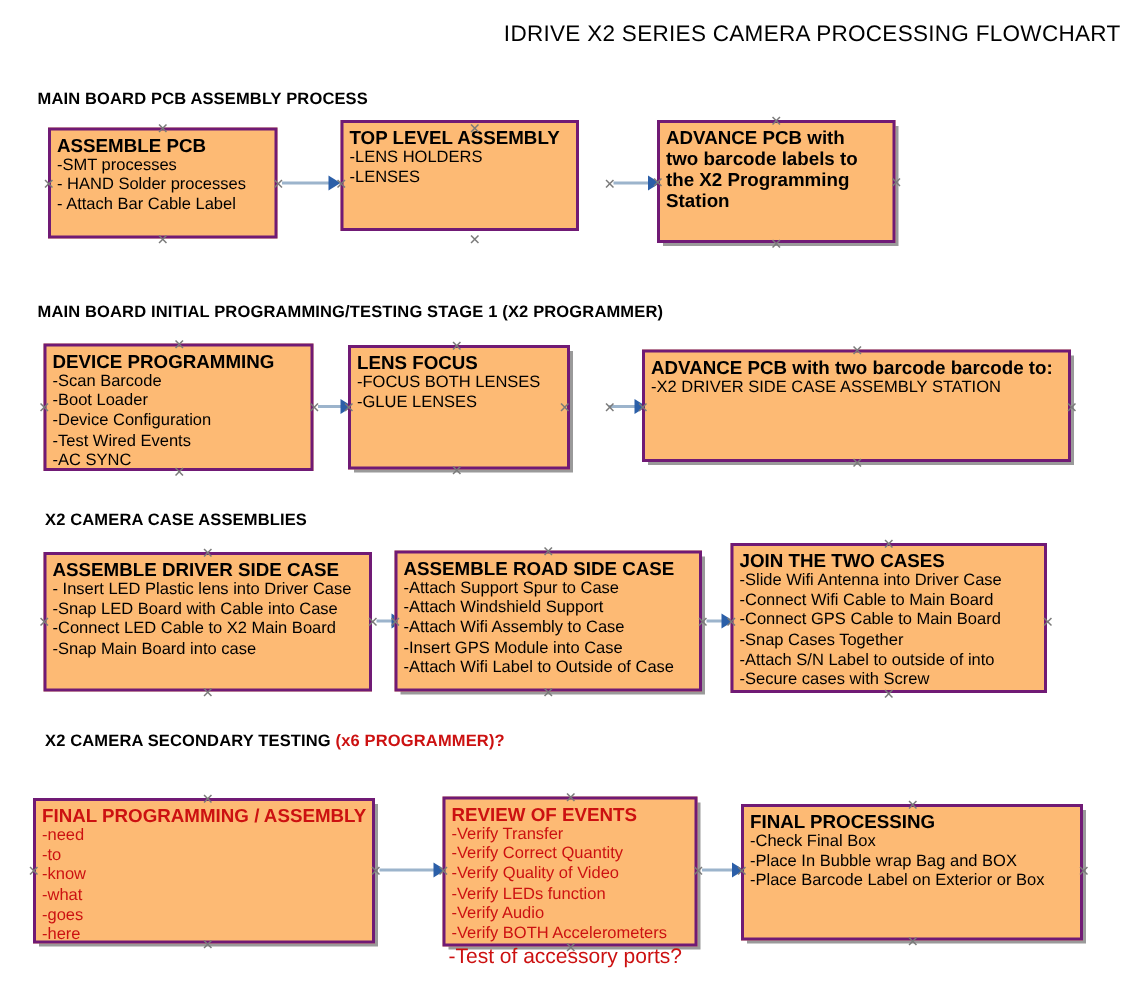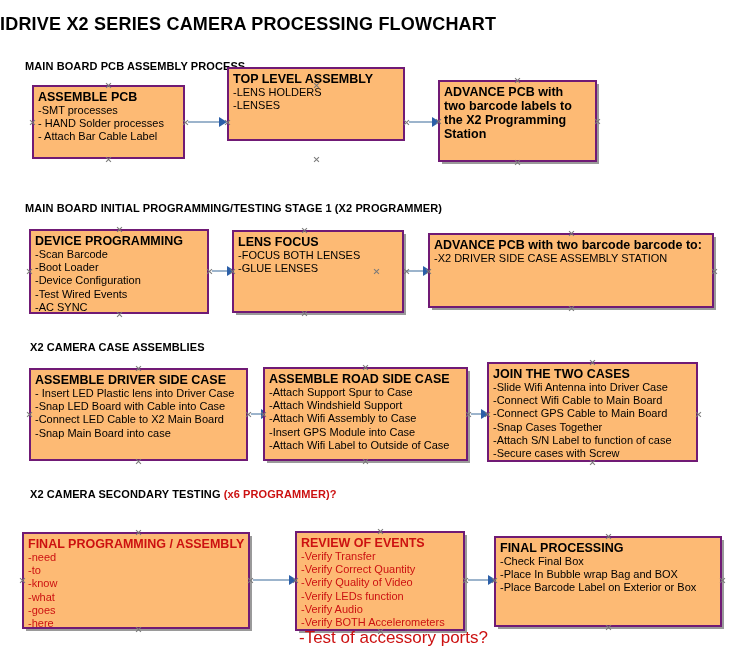--- a/index.html
+++ b/index.html
@@ -2,41 +2,41 @@
 <html><head>
 <meta charset="utf-8">
 <style>
   html,body{margin:0;padding:0;background:#ffffff;}
   body{width:747px;height:662px;position:relative;
        font-family:"Liberation Sans","DejaVu Sans",sans-serif;
        color:#000;overflow:hidden;}
 
   #canvas{position:absolute;left:0;top:0;width:747px;height:662px;}
 
-  .doc-title{position:absolute;left:0;top:14px;width:747px;text-align:left;
-             font-size:18px;font-weight:bold;letter-spacing:.2px;}
+  .doc-title{position:absolute;left:0;top:14px;width:747px;text-align:right;
+             font-size:15px;font-weight:normal;letter-spacing:.2px;}
 
   .section-head{position:absolute;font-size:11px;font-weight:bold;
                 letter-spacing:.1px;white-space:nowrap;}
   .section-head .accent{color:#cc1111;}
 
   
   .box{position:absolute;box-sizing:border-box;
        background:#fdba74;border:2px solid #701a75;}
   .box.shadowed{box-shadow:3px 3px 0 -1px #9a9a9a;}
   .box .b-title{font-size:12.5px;font-weight:bold;line-height:14px;
                 white-space:nowrap;}
   .box .b-line{font-size:11px;line-height:13.2px;white-space:nowrap;}
   .box .b-inner{padding:3px 0 0 4px;}
   .box.red .b-title,.box.red .b-line{color:#cc1111;}
 
   .b-title.wrapped{white-space:normal;}
 
   
-  .spill{position:absolute;font-size:17px;line-height:13.2px;color:#cc1111;
+  .spill{position:absolute;font-size:14px;line-height:13.2px;color:#cc1111;
          white-space:nowrap;}
 
   
   .conn{position:absolute;height:2px;background:#9cb4cc;}
   .arrowhead{position:absolute;width:0;height:0;
              border-top:5px solid transparent;border-bottom:5px solid transparent;
              border-left:8px solid #2b5fa8;}
 
   
   .handle{position:absolute;width:7px;height:7px;margin-left:-3.5px;margin-top:-3.5px;}
@@ -65,21 +65,21 @@
     </div>
   </div>
   <div class="handle" style="left:108px;top:85px;"></div>
   <div class="handle" style="left:108px;top:159px;"></div>
   <div class="handle" style="left:32px;top:122px;"></div>
   <div class="handle" style="left:185px;top:122px;"></div>
 
   <div class="conn" style="left:188px;top:121px;width:32px;"></div>
   <div class="arrowhead" style="left:219px;top:117px;"></div>
 
-  <div class="box" style="left:227px;top:67px;width:178px;height:74px;">
+  <div class="box" style="left:227px;top:80px;width:159px;height:74px;">
     <div class="b-inner">
       <div class="b-title">TOP LEVEL ASSEMBLY</div>
       <div class="b-line">-LENS HOLDERS</div>
       <div class="b-line">-LENSES</div>
     </div>
   </div>
   <div class="handle" style="left:316px;top:85px;"></div>
   <div class="handle" style="left:316px;top:159px;"></div>
   <div class="handle" style="left:227px;top:122px;"></div>
   <div class="handle" style="left:406px;top:122px;"></div>
@@ -112,21 +112,21 @@
     </div>
   </div>
   <div class="handle" style="left:119px;top:229px;"></div>
   <div class="handle" style="left:119px;top:314px;"></div>
   <div class="handle" style="left:29px;top:271px;"></div>
   <div class="handle" style="left:209px;top:271px;"></div>
 
   <div class="conn" style="left:212px;top:270px;width:17px;"></div>
   <div class="arrowhead" style="left:227px;top:266px;"></div>
 
-  <div class="box shadowed" style="left:232px;top:230px;width:172px;height:83px;">
+  <div class="box shadowed" style="left:232px;top:230px;width:148px;height:83px;">
     <div class="b-inner">
       <div class="b-title">LENS FOCUS</div>
       <div class="b-line">-FOCUS BOTH LENSES</div>
       <div class="b-line">-GLUE LENSES</div>
     </div>
   </div>
   <div class="handle" style="left:304px;top:230px;"></div>
   <div class="handle" style="left:304px;top:313px;"></div>
   <div class="handle" style="left:232px;top:271px;"></div>
   <div class="handle" style="left:376px;top:271px;"></div>
@@ -185,21 +185,21 @@
   <div class="conn" style="left:471px;top:413px;width:12px;"></div>
   <div class="arrowhead" style="left:481px;top:409px;"></div>
 
   <div class="box" style="left:487px;top:362px;width:211px;height:100px;">
     <div class="b-inner">
       <div class="b-title">JOIN THE TWO CASES</div>
       <div class="b-line">-Slide Wifi Antenna into Driver Case</div>
       <div class="b-line">-Connect Wifi Cable to Main Board</div>
       <div class="b-line">-Connect GPS Cable to Main Board</div>
       <div class="b-line">-Snap Cases Together</div>
-      <div class="b-line">-Attach S/N Label to function of case</div>
+      <div class="b-line">-Attach S/N Label to outside of into</div>
       <div class="b-line">-Secure cases with Screw</div>
     </div>
   </div>
   <div class="handle" style="left:592px;top:362px;"></div>
   <div class="handle" style="left:592px;top:462px;"></div>
   <div class="handle" style="left:487px;top:414px;"></div>
   <div class="handle" style="left:698px;top:414px;"></div>
 
   <div class="section-head" style="left:30px;top:488px;">
     <span>X2 CAMERA SECONDARY TESTING </span><span class="accent">(x6 PROGRAMMER)?</span>

